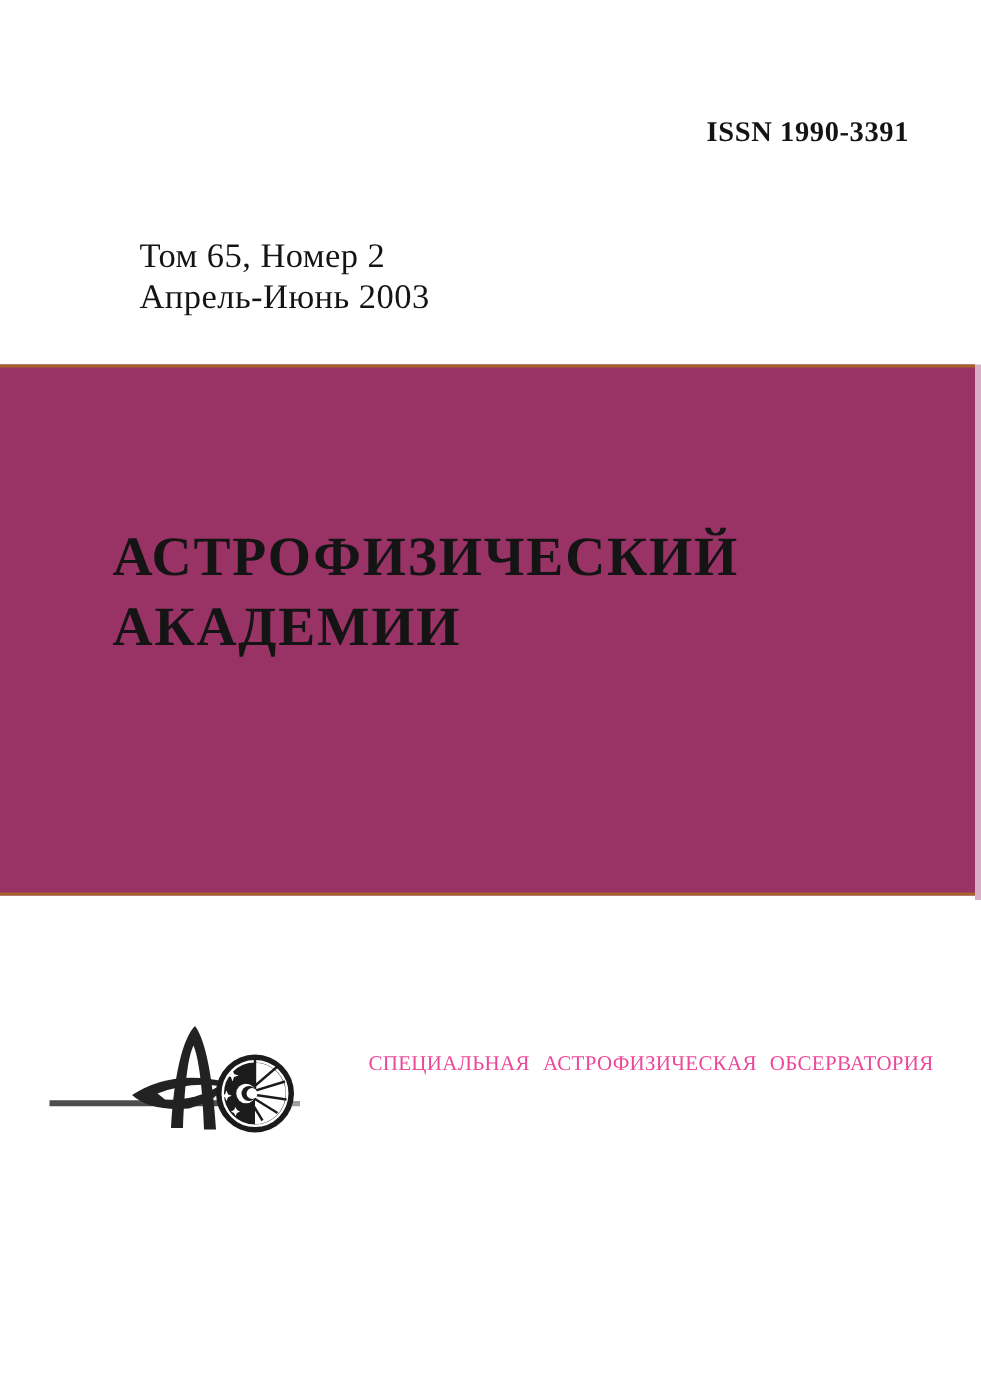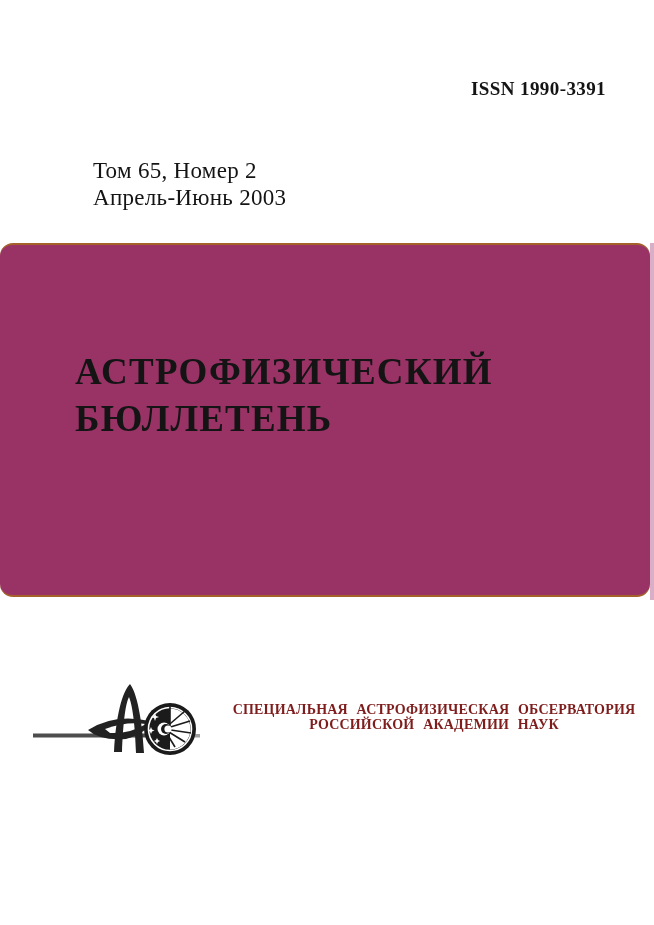--- a/index.html
+++ b/index.html
@@ -37,21 +37,20 @@
   .banner {
     position: absolute;
     left: 0;
     top: 243px;
     width: 650px;
     height: 354px;
     box-sizing: border-box;
     background: var(--banner, #993366);
     border-top: 2px solid var(--banner-border, #a5612c);
     border-bottom: 2px solid var(--banner-border, #a5612c);
-    border-radius: 13px;
   }
   .side-strip {
     position: absolute;
     left: 650px;
     top: 243px;
     width: 4px;
     height: 357px;
     background: var(--banner-side-strip, #d9afc7);
   }
   .journal-title {
@@ -71,43 +70,43 @@
     width: 180px;
     height: 100px;
   }
   .publisher {
     position: absolute;
     left: 220px;
     top: 702px;
     width: 428px;
     text-align: center;
     font-size: 14px;
-    font-weight: bold;
+    font-weight: normal;
     line-height: 15px;
     letter-spacing: 0.2px;
     word-spacing: 5px;
-    color: #7f1d1d;
+    color: #ec4899;
   }
 </style>
 </head>
 <body>
 
 <div class="page">
 
   <div class="issn">ISSN 1990-3391</div>
 
   <div class="volume-block">
     <div>Том 65, Номер 2</div>
     <div>Апрель-Июнь 2003</div>
   </div>
 
   <div class="banner">
     <div class="journal-title">
       <div>АСТРОФИЗИЧЕСКИЙ</div>
-      <div>БЮЛЛЕТЕНЬ</div>
+      <div>АКАДЕМИИ</div>
     </div>
   </div>
   <div class="side-strip"></div>
 
   <div class="logo-wrap">
     <svg width="180" height="100" viewBox="0 0 180 100" xmlns="http://www.w3.org/2000/svg">
 
       <rect x="5" y="61.5" width="121" height="4" fill="#4d4d4d"></rect>
       <rect x="126" y="62" width="46" height="3.5" fill="#a0a0a0"></rect>
 
@@ -134,16 +133,15 @@
       <g fill="#ffffff">
         <path d="M127,41 L128,44 L131,45 L128,46 L127,49 L126,46 L123,45 L126,44 Z"></path>
         <path d="M123,55 L124,57.5 L126.5,58.5 L124,59.5 L123,62 L122,59.5 L119.5,58.5 L122,57.5 Z"></path>
         <path d="M129,66 L130,68 L132,69 L130,70 L129,72 L128,70 L126,69 L128,68 Z"></path>
       </g>
     </svg>
   </div>
 
   <div class="publisher">
     <div>СПЕЦИАЛЬНАЯ АСТРОФИЗИЧЕСКАЯ ОБСЕРВАТОРИЯ</div>
-    <div>РОССИЙСКОЙ АКАДЕМИИ НАУК</div>
   </div>
 
 </div>
 
 </body></html>

